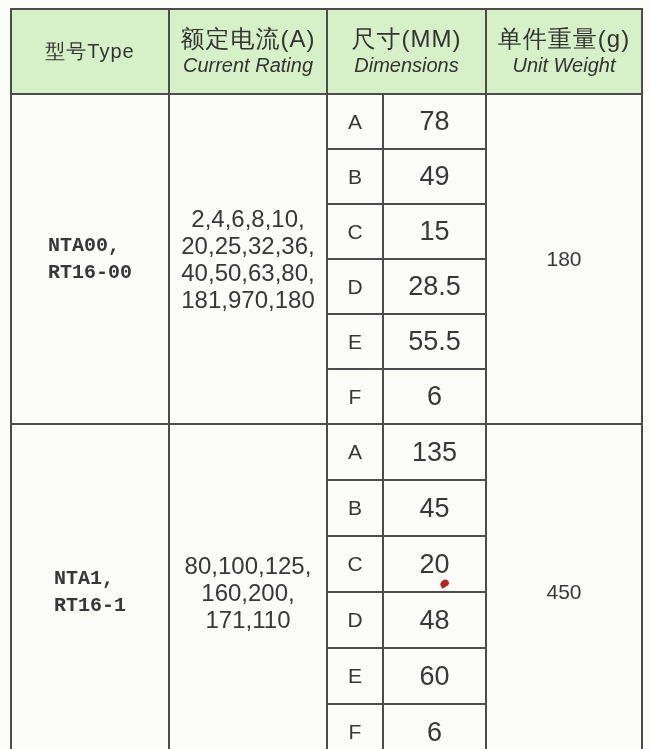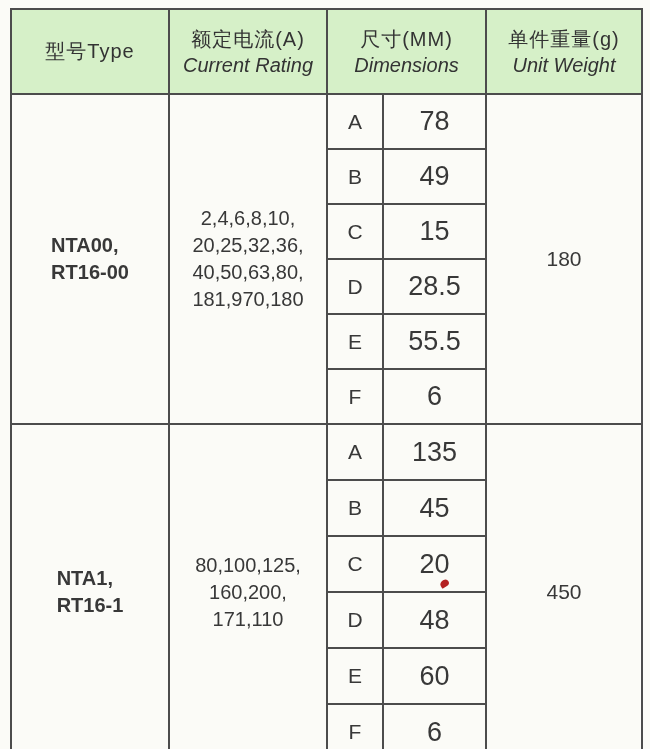--- a/index.html
+++ b/index.html
@@ -32,44 +32,45 @@
     text-align: center;
     background: transparent;
   }
   tr.header-row th {
     height: 83px;
     background: #d6f0c8;
     font-weight: 400;
     color: #333333;
   }
   .hdr-zh {
-    font-size: 20px;
+    font-size: 24px;
     letter-spacing: 1px;
     line-height: 26px;
   }
   .hdr-en {
     font-size: 20px;
     line-height: 26px;
     font-style: italic;
   }
   .hdr-single {
     font-size: 20px;
     letter-spacing: 1px;
   }
   td.type-cell {
     font-weight: 700;
     font-size: 20px;
+    font-family: Liberation Mono, monospace;
   }
   td.type-cell .type-lines {
     display: inline-block;
     text-align: left;
     line-height: 27px;
   }
   td.current-cell {
-    font-size: 20px;
+    font-size: 24px;
     line-height: 27px;
   }
   td.dim-label-cell {
     font-size: 21px;
   }
   td.dim-value-cell {
     font-size: 27px;
   }
   td.weight-cell {
     font-size: 21px;

